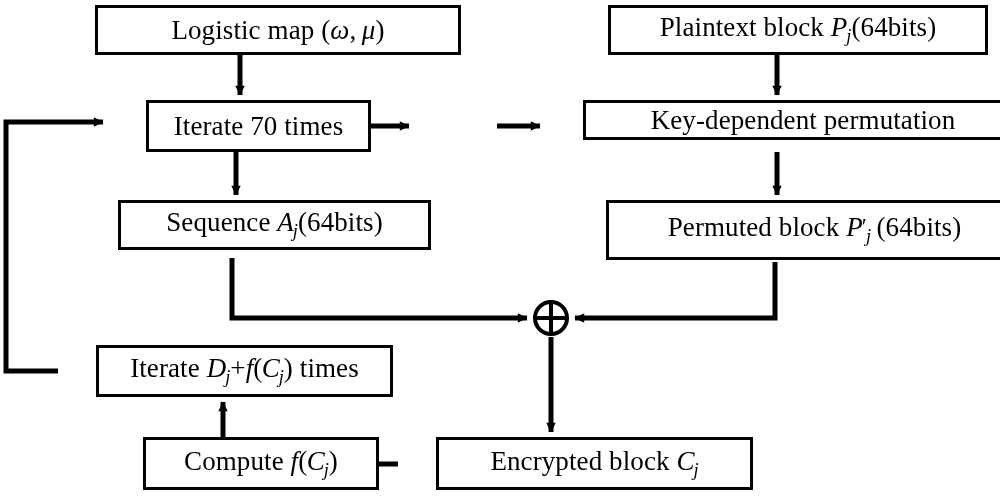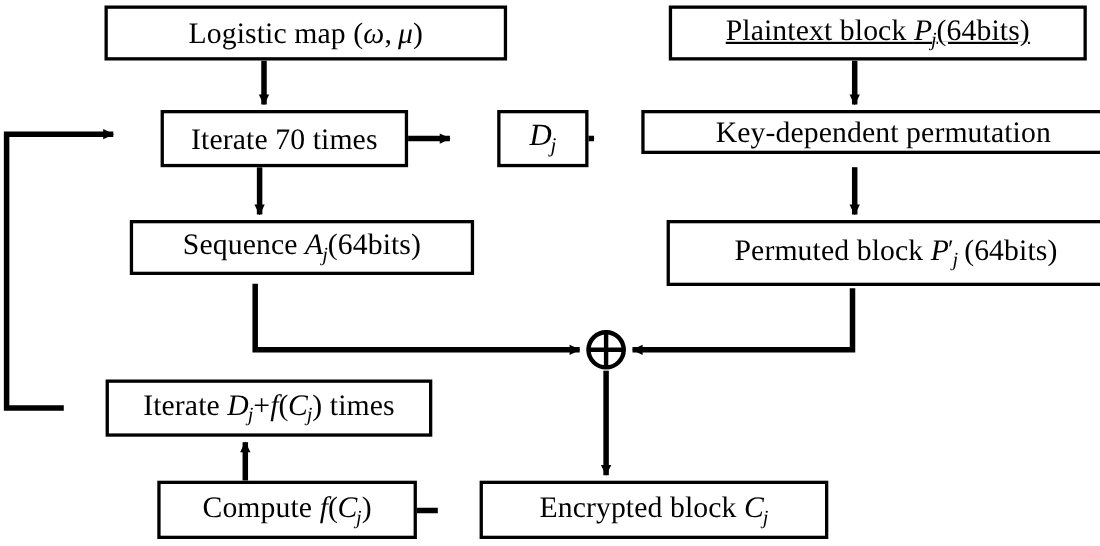--- a/index.html
+++ b/index.html
@@ -111,31 +111,28 @@
       <circle cx="19" cy="19" r="16" fill="#ffffff" stroke="#000000" stroke-width="4"></circle>
       <line x1="19" y1="1.5" x2="19" y2="36.5" stroke="#000000" stroke-width="4"></line>
       <line x1="1.5" y1="19" x2="36.5" y2="19" stroke="#000000" stroke-width="4"></line>
     </svg>
   </div>
 
   <div class="node" style="left:57px; top:5px; width:366px; height:50px;">
     <span class="lbl"><span>Logistic map (</span><span class="gk">ω</span><span>,</span> <span class="gk">μ</span><span>)</span></span>
   </div>
 
-  <div class="node" style="left:570px; top:5px; width:380px; height:50px;text-decoration:underline;">
+  <div class="node" style="left:570px; top:5px; width:380px; height:50px;">
     <span class="lbl"><span>Plaintext block </span><i class="v">P</i><span class="sub">j</span><span>(64bits)</span></span>
   </div>
 
   <div class="node" style="left:108px; top:100px; width:225px; height:52px;">
     <span class="lbl">Iterate 70 times</span>
   </div>
 
-  <div class="node small" style="left:414px; top:100px; width:83px; height:52px;">
-    <span class="lbl"><i class="v">D</i><span class="sub">j</span></span>
-  </div>
 
   <div class="node" style="left:545px; top:100px; width:440px; height:40px;">
     <span class="lbl">Key-dependent permutation</span>
   </div>
 
   <div class="node" style="left:80px; top:200px; width:313px; height:50px;">
     <span class="lbl"><span>Sequence </span><i class="v">A</i><span class="sub">j</span><span>(64bits)</span></span>
   </div>
 
   <div class="node" style="left:568px; top:200px; width:417px; height:60px;">

